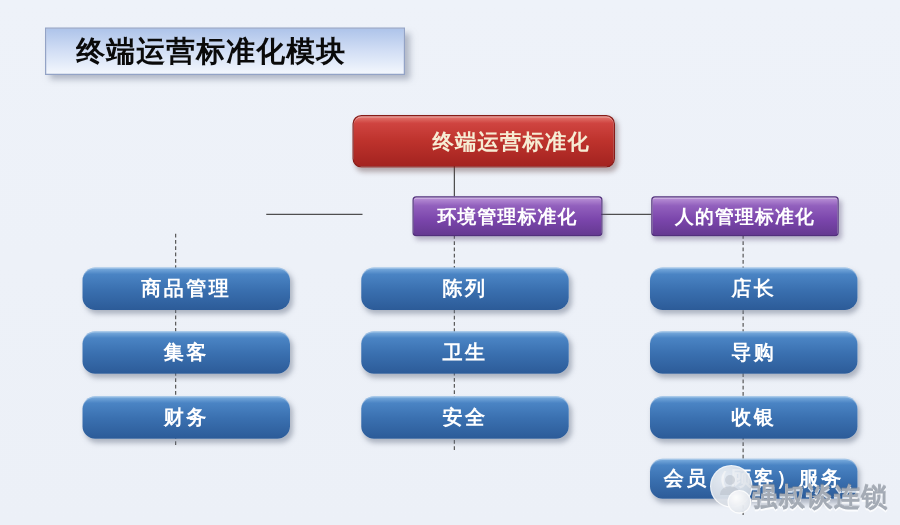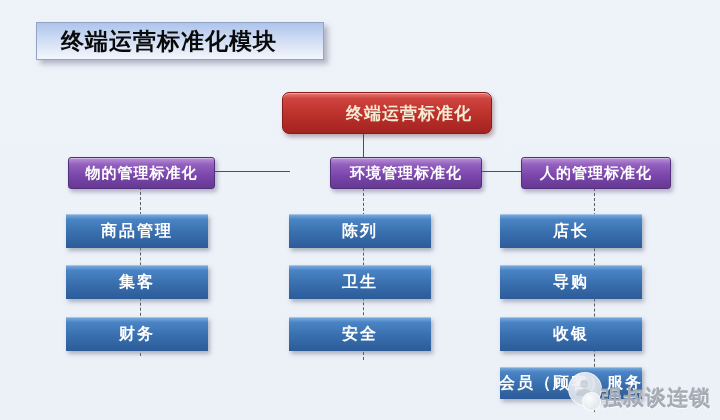--- a/index.html
+++ b/index.html
@@ -43,27 +43,27 @@
     top:157px;height:30px;
     background:linear-gradient(180deg,#bb93d8 0%,#9260bd 22%,#7a45ab 60%,#653991 100%);
     border:1px solid #52307c;border-radius:3px;
     box-shadow:2px 3px 4px rgba(105,95,130,0.45), inset 0 1px 0 rgba(255,255,255,0.35);
     color:#ffffff;font-size:15px;letter-spacing:1px;
   }
   .branch.b0{left:68px;width:145px;}
   .branch.b1{left:290px;width:150px;margin-left:40px;}
   .branch.b2{left:521px;width:148px;text-align:center;}
   .leaf{
-    width:142px;height:34px;
+    width:166px;height:34px;
     background:linear-gradient(180deg,#7fb0e0 0%,#4a84c4 16%,#3a70b0 52%,#2c5b98 100%);
-    border-radius:0;
+    border-radius:10px;
     box-shadow:2px 3px 4px rgba(110,120,140,0.5), inset 0 1px 0 rgba(255,255,255,0.3);
     color:#ffffff;font-size:16px;letter-spacing:2px;
   }
-  .c0{left:66px;} .c1{left:289px;} .c2{left:500px;text-align:right;}
+  .c0{left:66px;} .c1{left:289px;} .c2{left:520px;text-align:right;}
   .r0{top:214px;} .r1{top:265px;} .r2{top:317px;} .r3{top:367px;height:32px;}
 
   
   .vline{position:absolute;width:0;border-left:1px solid #4f4f4f;}
   .hline{position:absolute;height:0;border-top:1px solid #4f4f4f;}
   .dline{position:absolute;width:0;border-left:1px dashed #5c5c5c;}
   .conn-root{left:363px;top:132px;height:25px;}
   .conn-h-left{left:213px;top:171px;width:77px;}
   .conn-h-right{left:440px;top:171px;width:81px;}
   .dash-left{left:140px;top:187px;height:169px;}
@@ -107,21 +107,20 @@
 
   <div class="vline conn-root"></div>
   <div class="hline conn-h-left"></div>
   <div class="hline conn-h-right"></div>
   <div class="dline dash-left"></div>
   <div class="dline dash-mid"></div>
   <div class="dline dash-right"></div>
 
   <div class="node root">终端运营标准化</div>
 
-  <div class="node branch b0">物的管理标准化</div>
   <div class="node branch b1">环境管理标准化</div>
   <div class="node branch b2">人的管理标准化</div>
 
   <div class="node leaf c0 r0">商品管理</div>
   <div class="node leaf c0 r2">财务</div>
   <div class="node leaf c0 r1">集客</div>
 
   <div class="node leaf c1 r0">陈列</div>
   <div class="node leaf c1 r1">卫生</div>
   <div class="node leaf c1 r2">安全</div>

